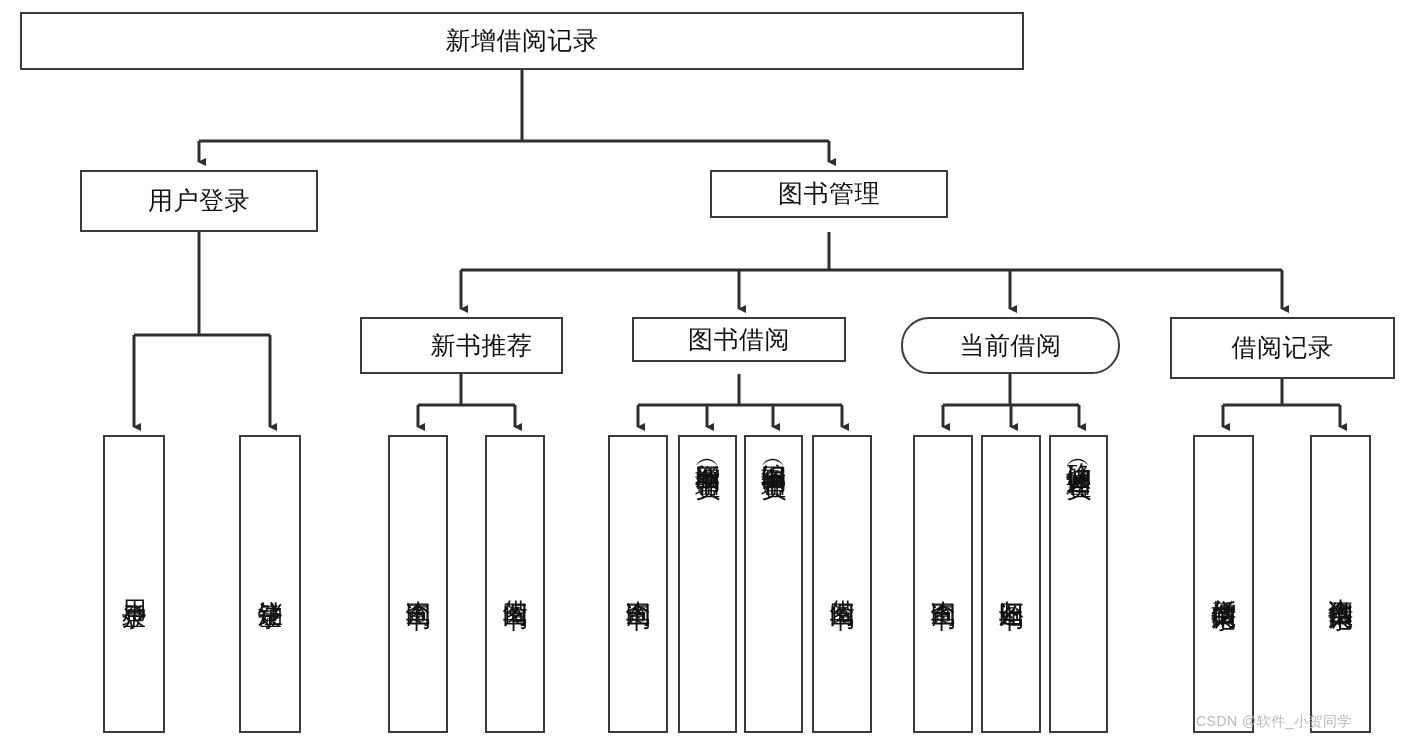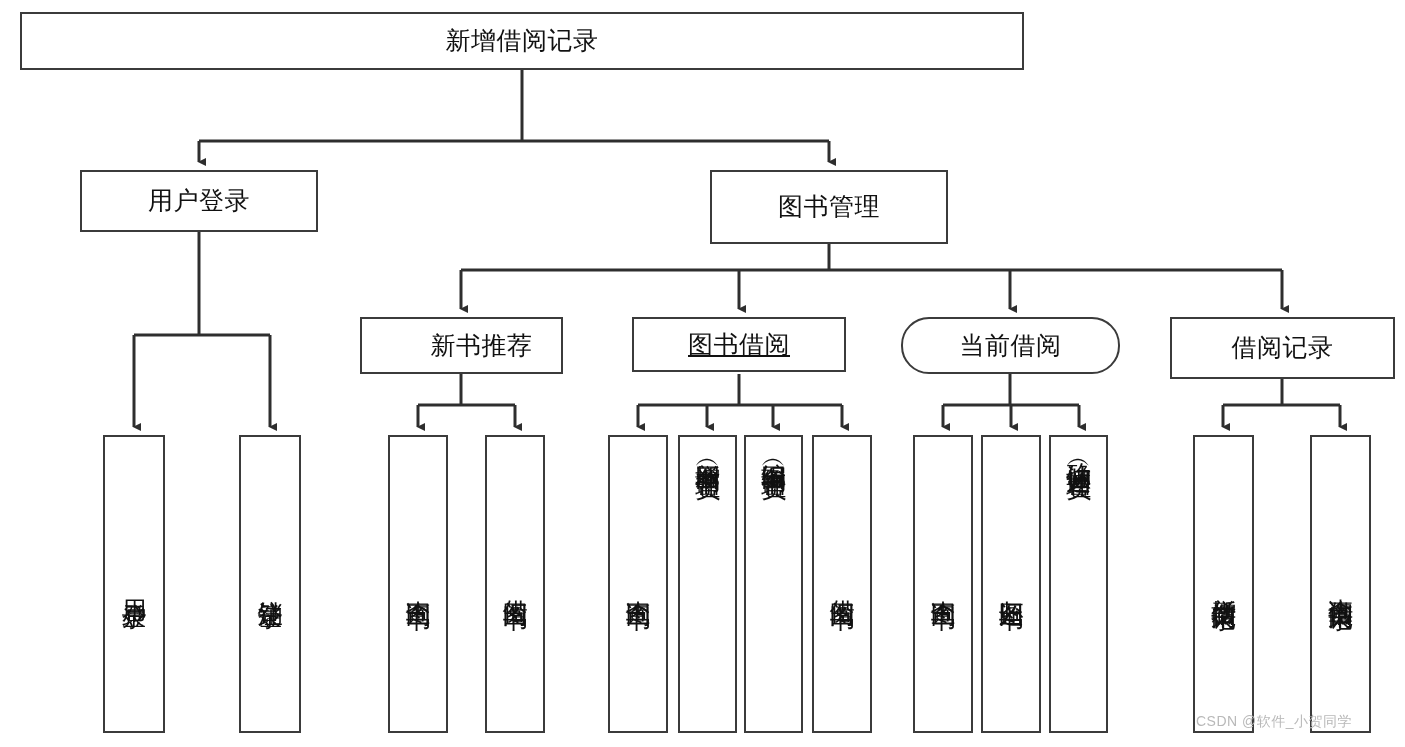--- a/index.html
+++ b/index.html
@@ -117,25 +117,25 @@
       <path d="M1223,405 L1340,405"></path>
       <path d="M1223,405 L1223,427" marker-end="url(#arrow)"></path>
       <path d="M1340,405 L1340,427" marker-end="url(#arrow)"></path>
     </g>
   </svg>
 
   <div class="node node-h" style="left:20px; top:12px; width:1004px; height:58px;">新增借阅记录</div>
 
   <div class="node node-h" style="left:80px; top:170px; width:238px; height:62px;">用户登录</div>
 
-  <div class="node node-h" style="left:710px; top:170px; width:238px; height:74px;">图书管理</div>
+  <div class="node node-h" style="left:710px; top:170px; width:238px; height:48px;">图书管理</div>
 
   <div class="node node-h" style="left:360px; top:317px; width:203px; height:57px;padding-left:40px;">新书推荐</div>
 
-  <div class="node node-h" style="left:632px; top:317px; width:214px; height:55px;text-decoration:underline;">图书借阅</div>
+  <div class="node node-h" style="left:632px; top:317px; width:214px; height:45px;">图书借阅</div>
 
   <div class="node node-h" style="left:901px; top:317px; width:219px; height:57px;border-radius:28px;">当前借阅</div>
 
   <div class="node node-h" style="left:1170px; top:317px; width:225px; height:62px;">借阅记录</div>
 
   <div class="node node-v" style="left:103px; top:435px; width:62px; height:298px;">用户登录</div>
 
   <div class="node node-v" style="left:239px; top:435px; width:62px; height:298px;">注销登录</div>
 
   <div class="node node-v" style="left:388px; top:435px; width:60px; height:298px;">查询图书</div>

